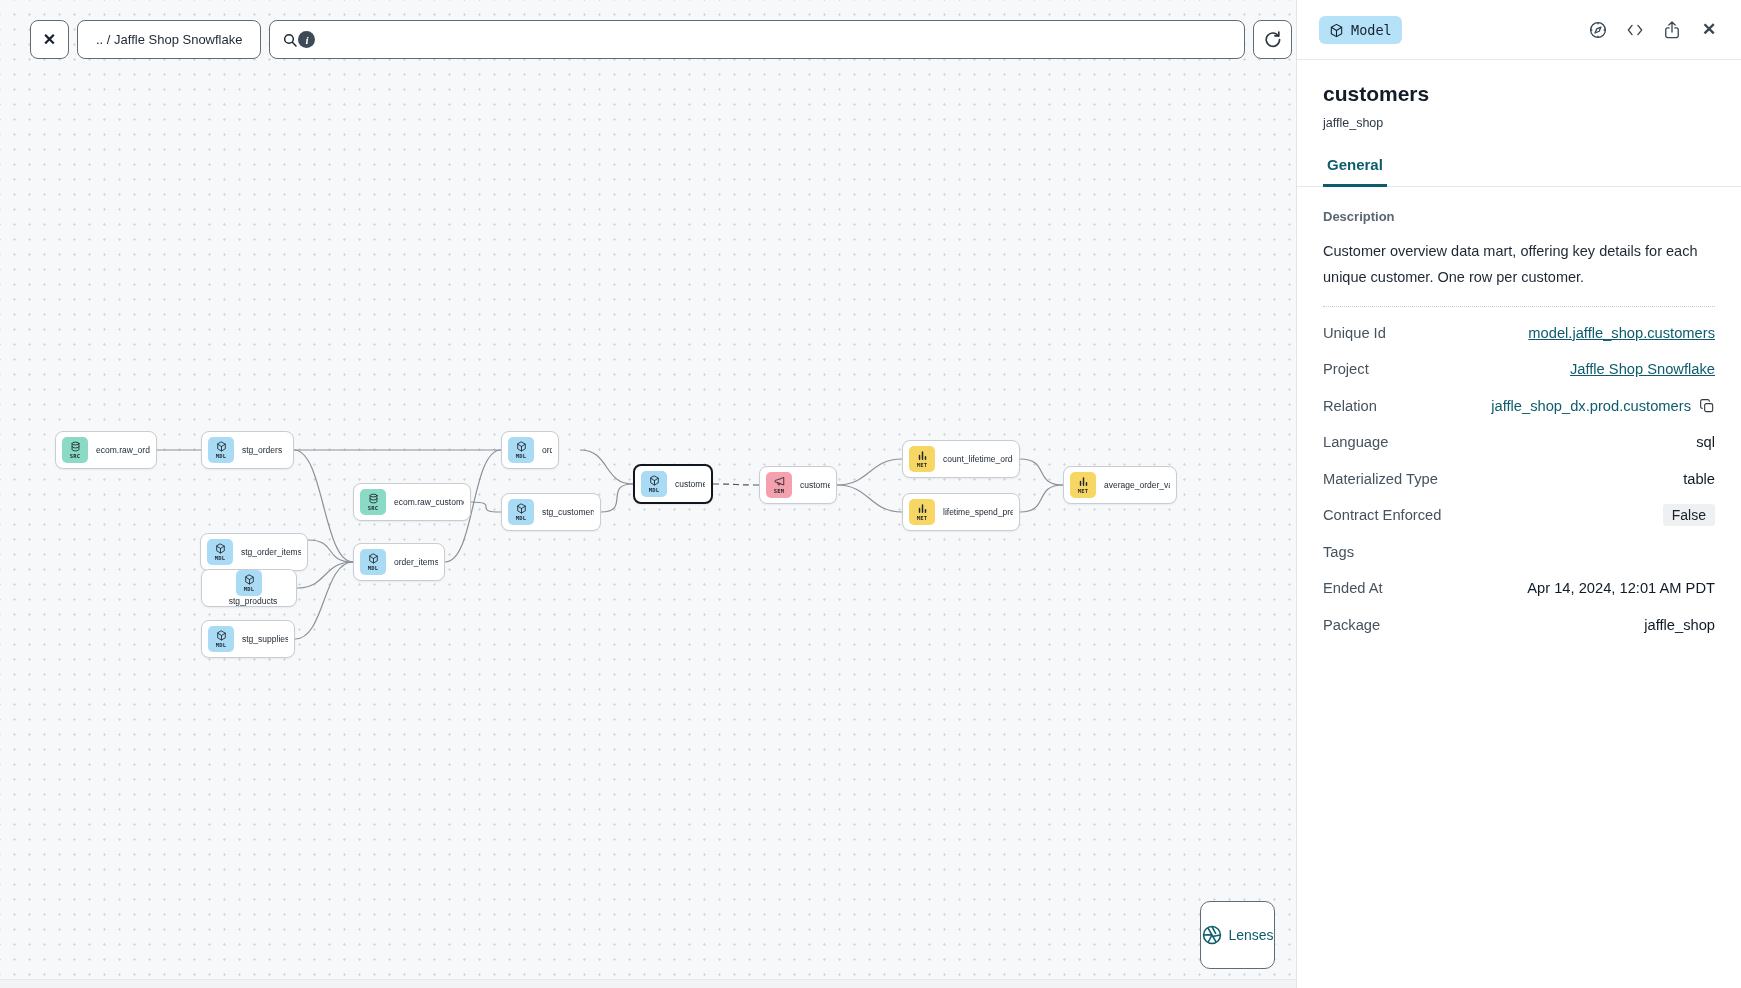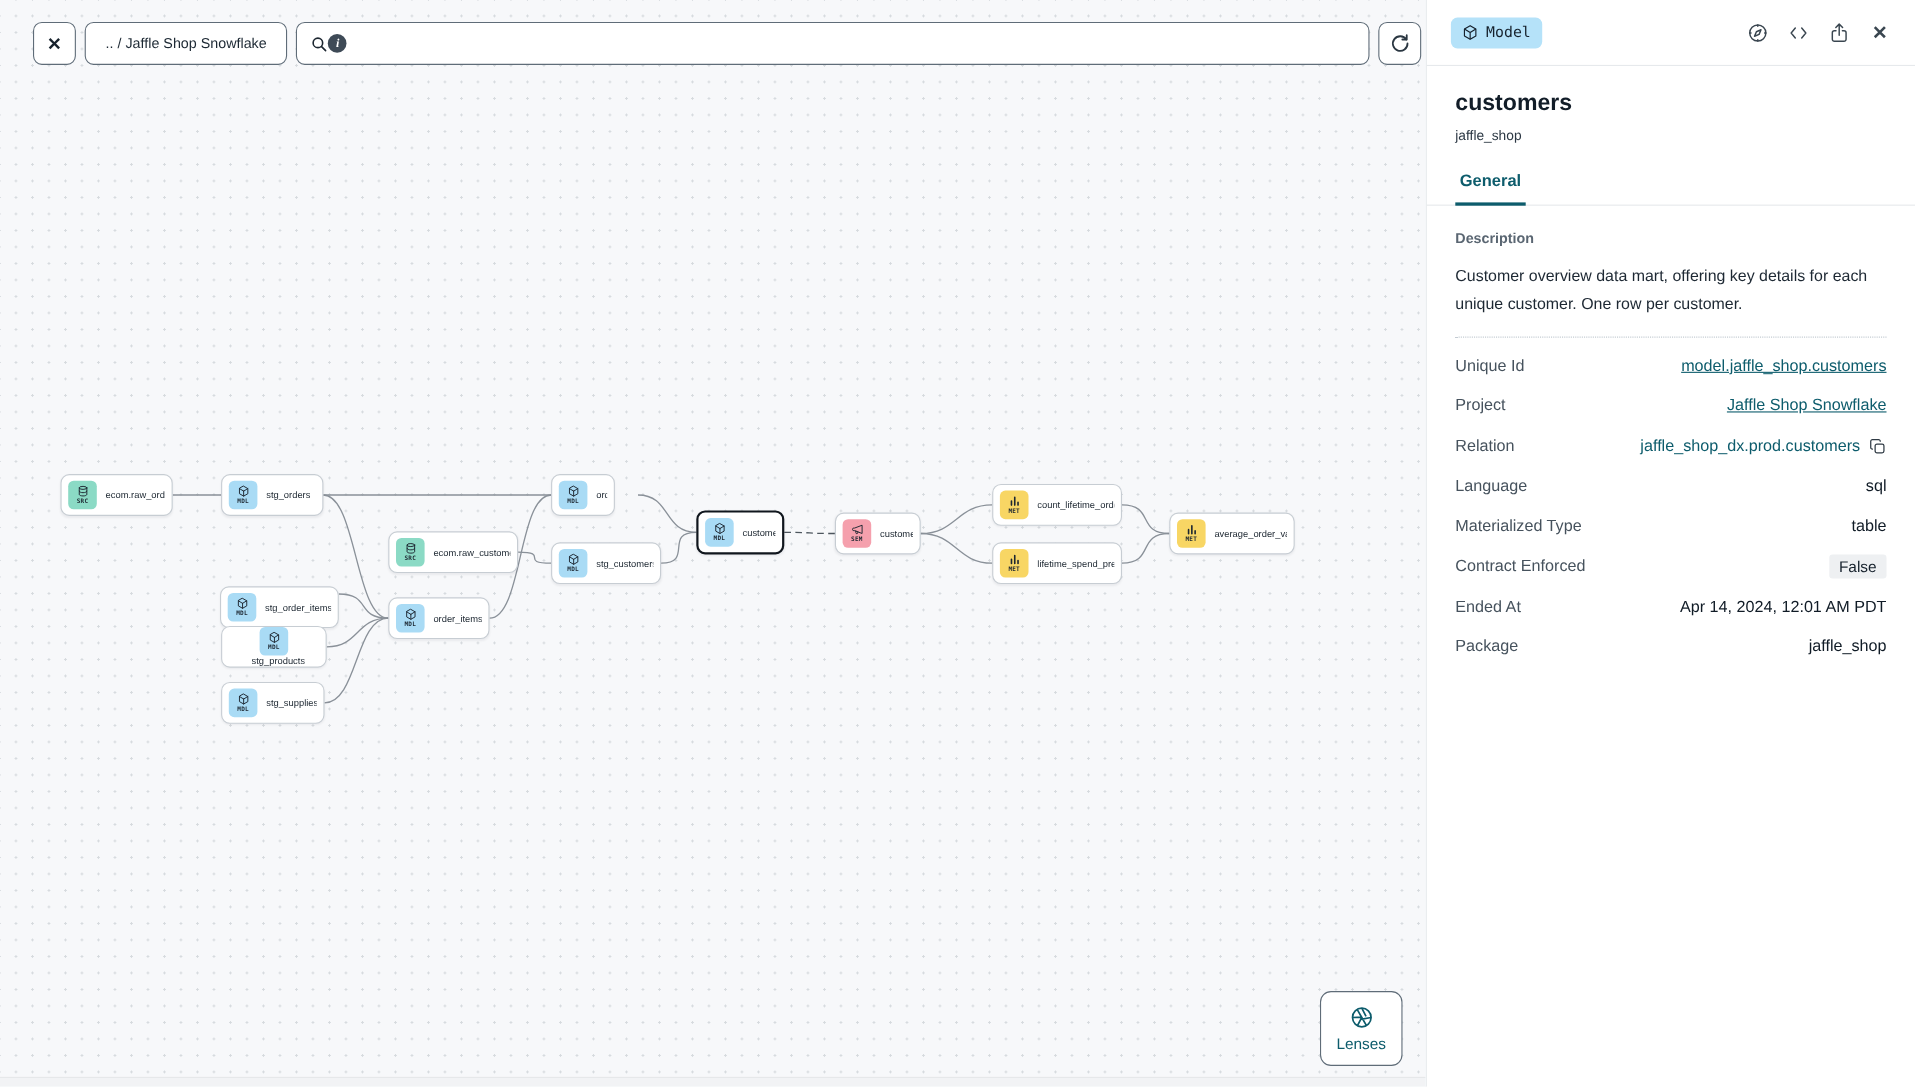--- a/index.html
+++ b/index.html
@@ -57,41 +57,41 @@
   .nbadge .k {
     font-family:"DejaVu Sans Mono", monospace; font-size:5.5px; font-weight:bold;
     color:#1d2731; line-height:1; margin-top:1.5px; letter-spacing:.2px;
   }
   .nlabel { font-size:8.5px; color:#212b35; margin-left:8px; white-space:nowrap; overflow:hidden; }
 
   
   .lenses {
     position:absolute; left:1200px; top:901px; width:75px; height:68px; z-index:5;
     background:#fff; border:1px solid #5f6c78; border-radius:10px;
-    display:flex; flex-direction:column; align-items:center; justify-content:center; gap:5px;
+    display:flex; flex-direction:row; align-items:center; justify-content:center; gap:5px;
     color:#0d5c6c; font-size:14px; cursor:pointer;
   }
   .lenses svg { width:22px; height:22px; stroke:#0d5c6c; fill:none; stroke-width:1.7; }
 
   .hscroll {
     position:absolute; left:0; bottom:0; width:1296px; height:9px;
     background:#f2f3f5; border-top:1px solid #e6e8ea;
   }
 
   
   .panel {
     width:445px; flex:0 0 445px; height:988px; background:#fff;
     border-left:1px solid #e2e5e8; display:flex; flex-direction:column;
   }
   .panel-header {
     height:60px; flex:0 0 60px; display:flex; align-items:center;
     padding:0 22px; border-bottom:1px solid #e6e9ec;
   }
   .model-badge {
-    display:flex; align-items:center; gap:7px; background:#b5e2f9; color:#16212c;
+    display:flex; align-items:flex-end; gap:7px; background:#b5e2f9; color:#16212c;
     font-family:"DejaVu Sans Mono", monospace; font-size:13.5px;
     padding:6px 10px; border-radius:6px;
   }
   .model-badge svg { width:15px; height:15px; stroke:#16212c; fill:none; stroke-width:1.7; stroke-linejoin:round; }
   .header-icons { margin-left:auto; display:flex; align-items:center; gap:17px; }
   .hicon { width:20px; height:20px; cursor:pointer; display:flex; align-items:center; justify-content:center; }
   .hicon svg { width:20px; height:20px; stroke:#3a4650; fill:none; stroke-width:1.6; stroke-linecap:round; stroke-linejoin:round; }
   .hicon.xclose { font-size:17px; color:#3a4650; font-weight:bold; }
 
   .title-block { padding:22px 26px 0; }
@@ -404,20 +404,26 @@
               <span>table</span>
             </span>
           </div>
           <div class="field-row">
             <span class="f-label">Contract Enforced</span>
             <span class="f-value">
               <span class="badge-gray">False</span>
             </span>
           </div>
           <div class="field-row">
+            <span class="f-label">Tags</span>
+            <span class="f-value">
+              <span></span>
+            </span>
+          </div>
+          <div class="field-row">
             <span class="f-label">Ended At</span>
             <span class="f-value">
               <span>Apr 14, 2024, 12:01 AM PDT</span>
             </span>
           </div>
           <div class="field-row">
             <span class="f-label">Package</span>
             <span class="f-value">
               <span>jaffle_shop</span>
             </span>

